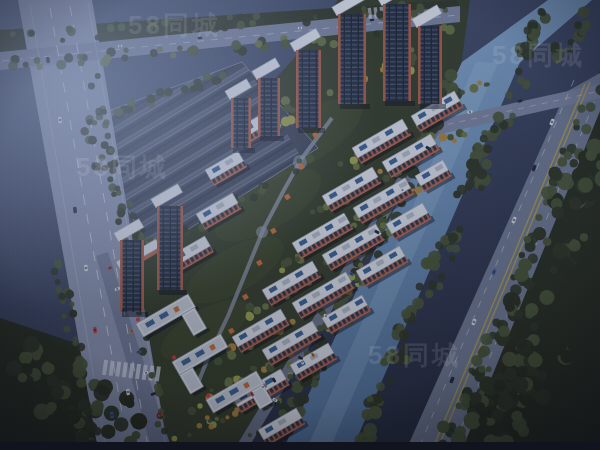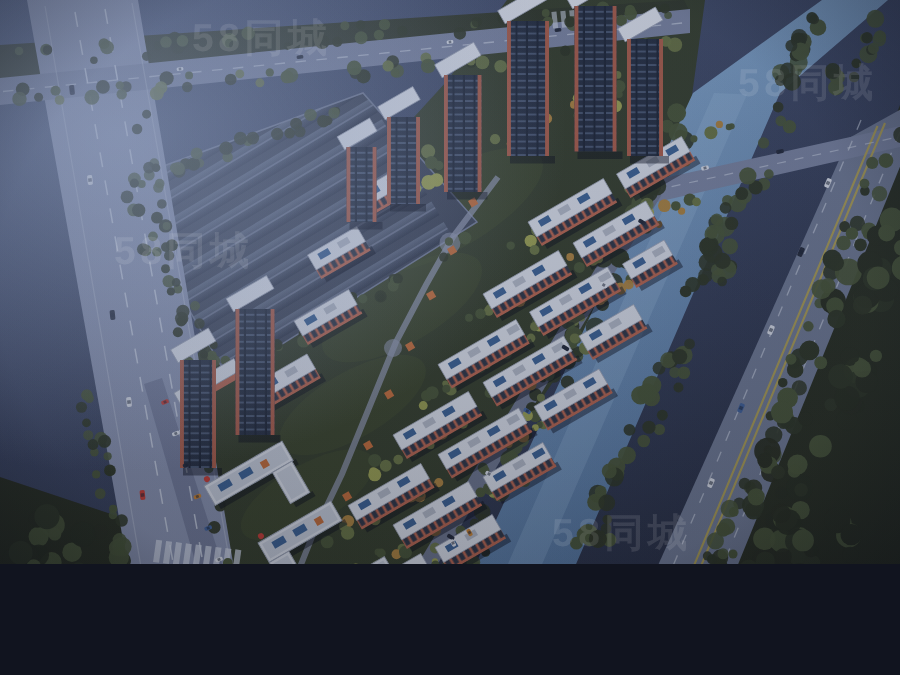--- a/index.html
+++ b/index.html
@@ -1,17 +1,17 @@
 <!DOCTYPE html>
 <html><head>
 <meta charset="utf-8">
 <style>
   html,body{margin:0;padding:0;background:#11141f;}
   .stage{
-    position:relative;width:600px;height:376px;overflow:hidden;
+    position:relative;width:600px;height:442px;overflow:hidden;
     background:#2b3347;font-family:"Liberation Sans",sans-serif;
   }
   .stage svg{position:absolute;left:0;top:0;}
   .wm{
     position:absolute;font-weight:bold;font-size:26px;letter-spacing:3px;
     pointer-events:none;user-select:none;white-space:nowrap;
   }
 </style>
 </head>
 <body>

